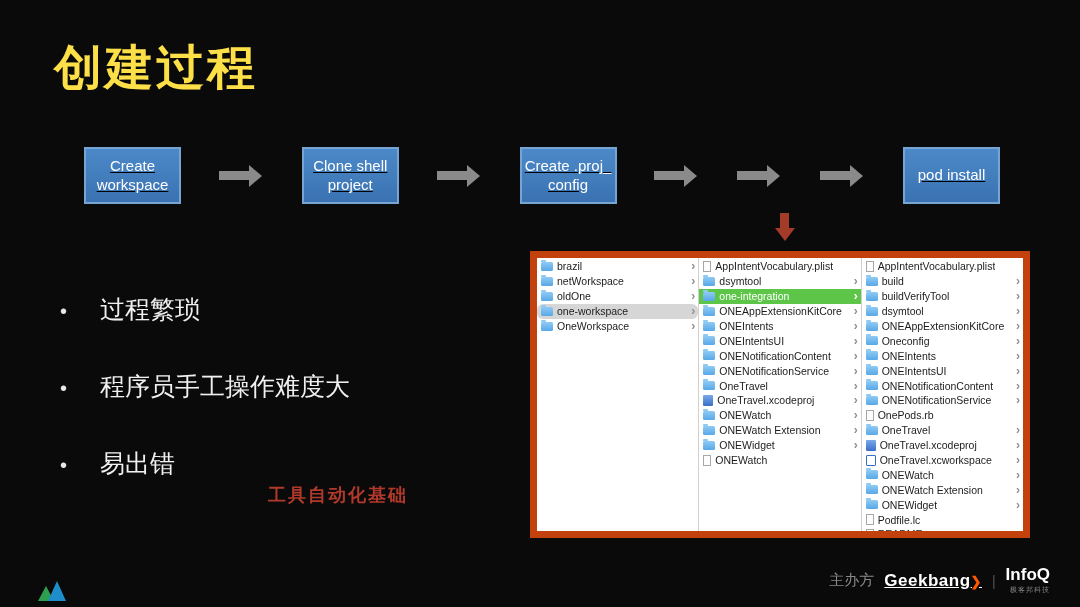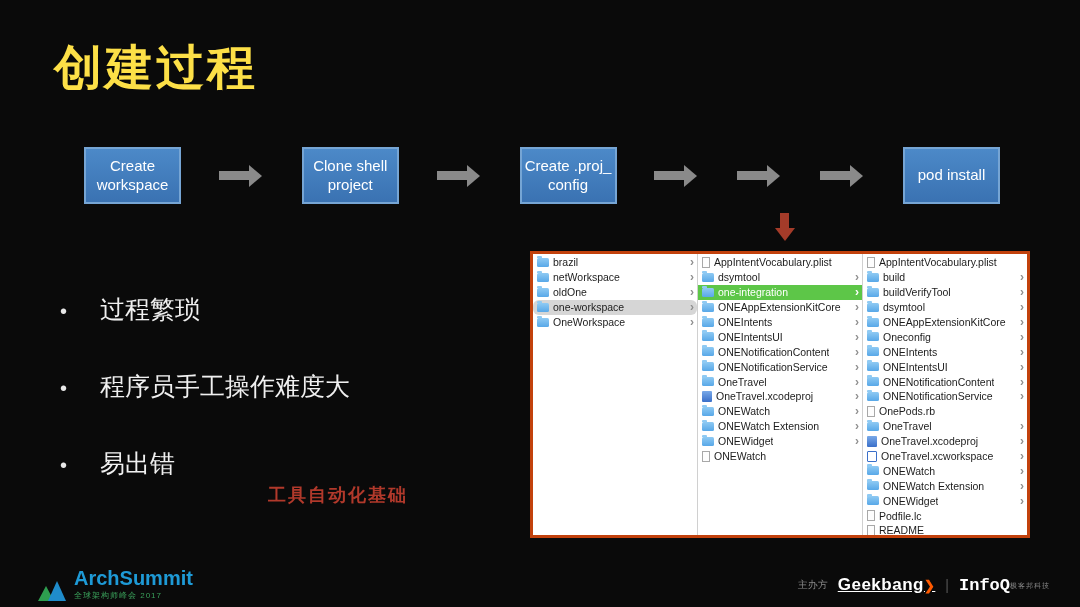--- a/index.html
+++ b/index.html
@@ -9,21 +9,21 @@
     font-family:"Liberation Sans", sans-serif;
   }
   
   .title {
     position:absolute; left:54px; top:36px; margin:0;
     font-size:48px; font-weight:700; color:#fde047; letter-spacing:3px;
   }
   
   .flow {
     position:absolute; left:84px; top:147px; width:916px;
-    display:flex; align-items:center; justify-content:space-between;
+    display:flex; align-items:center; justify-content:space-between;text-decoration:underline;
   }
   .flow-box {
     width:97px; min-height:57px; box-sizing:border-box;
     background:linear-gradient(180deg,#4c89c8,#3a72b2);
     border:2px solid #76a5d4;
     color:#fff; font-size:15px; line-height:1.25;
     display:flex; align-items:center; justify-content:center; text-align:center;
     padding:4px 2px;
   }
   .h-arrow {
@@ -46,21 +46,21 @@
   .bullets li { display:flex; align-items:baseline; margin-bottom:44px; color:#f0f0f0; font-size:25px; }
   .bullets .dot { width:40px; font-size:20px; color:#e8e8e8; flex:0 0 auto; }
   
   .highlight {
     position:absolute; left:268px; top:483px;
     font-size:18px; font-weight:700; color:#b1392b; letter-spacing:2px;
   }
   
   .finder {
     position:absolute; left:530px; top:251px; width:500px; height:287px;
-    background:#ffffff; border:3px solid #c2410c; box-sizing:border-box;
+    background:#ffffff; border:7px solid #c2410c; box-sizing:border-box;
     display:flex; overflow:hidden;
   }
   .finder-col { flex:1 1 0; border-right:1px solid #d0d0d0; overflow:hidden; padding-top:1px; min-width:0; }
   .finder-col:last-child { border-right:none; }
   .finder-row {
     position:relative; height:14.9px; display:flex; align-items:center;
     padding:0 12px 0 4px; font-size:10.5px; color:#1c1c1c; white-space:nowrap;
   }
   .finder-row.sel-gray  { background:#d6d6d6;border-radius:6px; }
   .finder-row.sel-green { background:#5dc648; color:#ffffff; }
@@ -91,25 +91,25 @@
     border-left:8px solid transparent; border-right:8px solid transparent; border-bottom:15px solid #2e9e4f;
   }
   .mtn-b {
     position:absolute; bottom:0; left:10px; width:0; height:0;
     border-left:9px solid transparent; border-right:9px solid transparent; border-bottom:20px solid #1f8ccb;
   }
   .arch-text { display:flex; flex-direction:column; }
   .arch-brand { color:#1e9ad6; font-weight:700; font-size:20px; line-height:1; }
   .arch-sub { color:#3aa05a; font-size:8px; margin-top:2px; letter-spacing:1px; }
   .hosts { position:absolute; right:30px; bottom:12px; display:flex; align-items:center; gap:10px; }
-  .host-label { color:#8a8a8a; font-size:10px;margin-left:20px; }
+  .host-label { color:#8a8a8a; font-size:15px;margin-left:20px; }
   .geekbang { color:#fff; font-weight:700; font-size:17px; letter-spacing:0.5px;text-decoration:underline; }
   .gb-arrow { color:#ff5a00; font-size:13px; }
   .host-divider { color:#555; font-size:14px; }
-  .infoq-wrap { display:flex; flex-direction:row; align-items:center;font-family:Liberation Mono, monospace; }
+  .infoq-wrap { display:flex; flex-direction:column; align-items:flex-end; }
   .infoq { color:#fff; font-weight:700; font-size:17px; line-height:1; }
   .infoq-sub { color:#8a8a8a; font-size:7px; margin-top:2px; letter-spacing:1px; }
 </style>
 </head>
 <body>
 
 <div class="slide">
 
   <h1 class="title">创建过程</h1>
 
@@ -336,24 +336,20 @@
         </div>
       </div>
     </div>
 
   <div class="footer">
     <div class="arch">
       <span class="mtn">
         <span class="mtn-a"></span>
           <span class="mtn-b"></span>
       </span>
-      <span class="arch-text">
-        <span class="arch-brand">ArchSummit</span>
-        <span class="arch-sub">全球架构师峰会 2017</span>
-      </span>
     </div>
     <div class="hosts">
       <span class="host-label">主办方</span>
       <span class="geekbang"><span>Geekbang</span><span class="gb-arrow">❯</span></span>
       <span class="host-divider">|</span>
       <span class="infoq-wrap">
         <span class="infoq">InfoQ</span>
         <span class="infoq-sub">极客邦科技</span>
       </span>
     </div>

